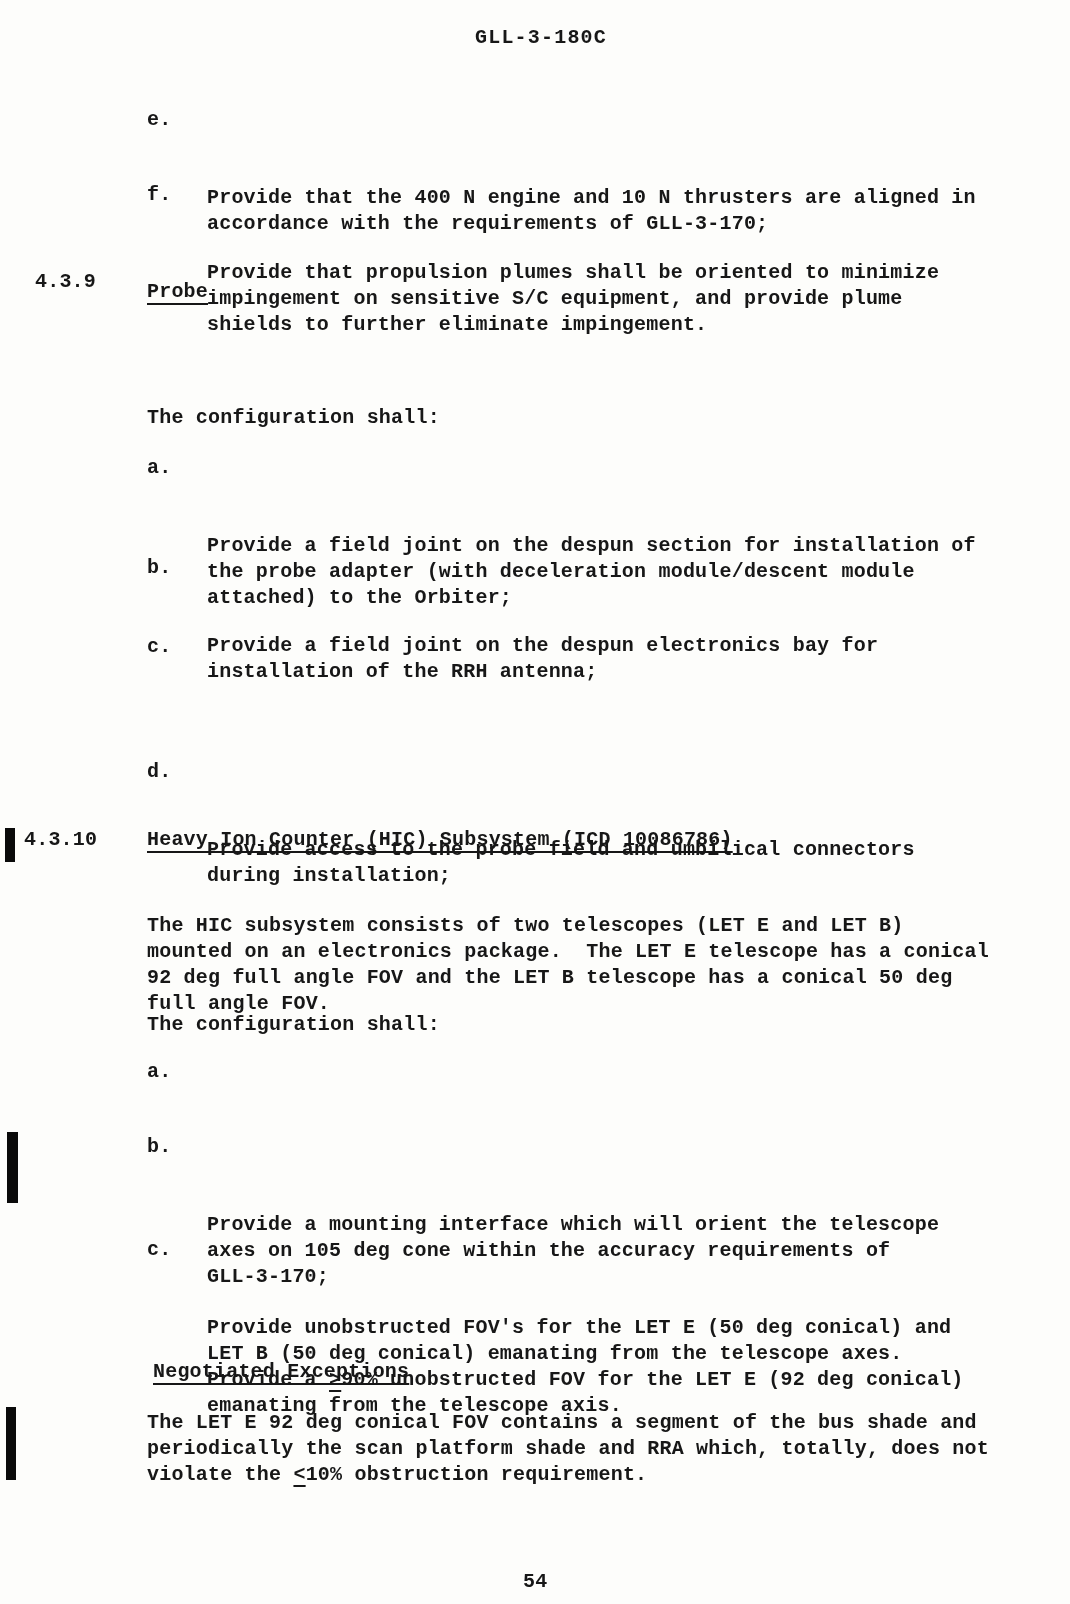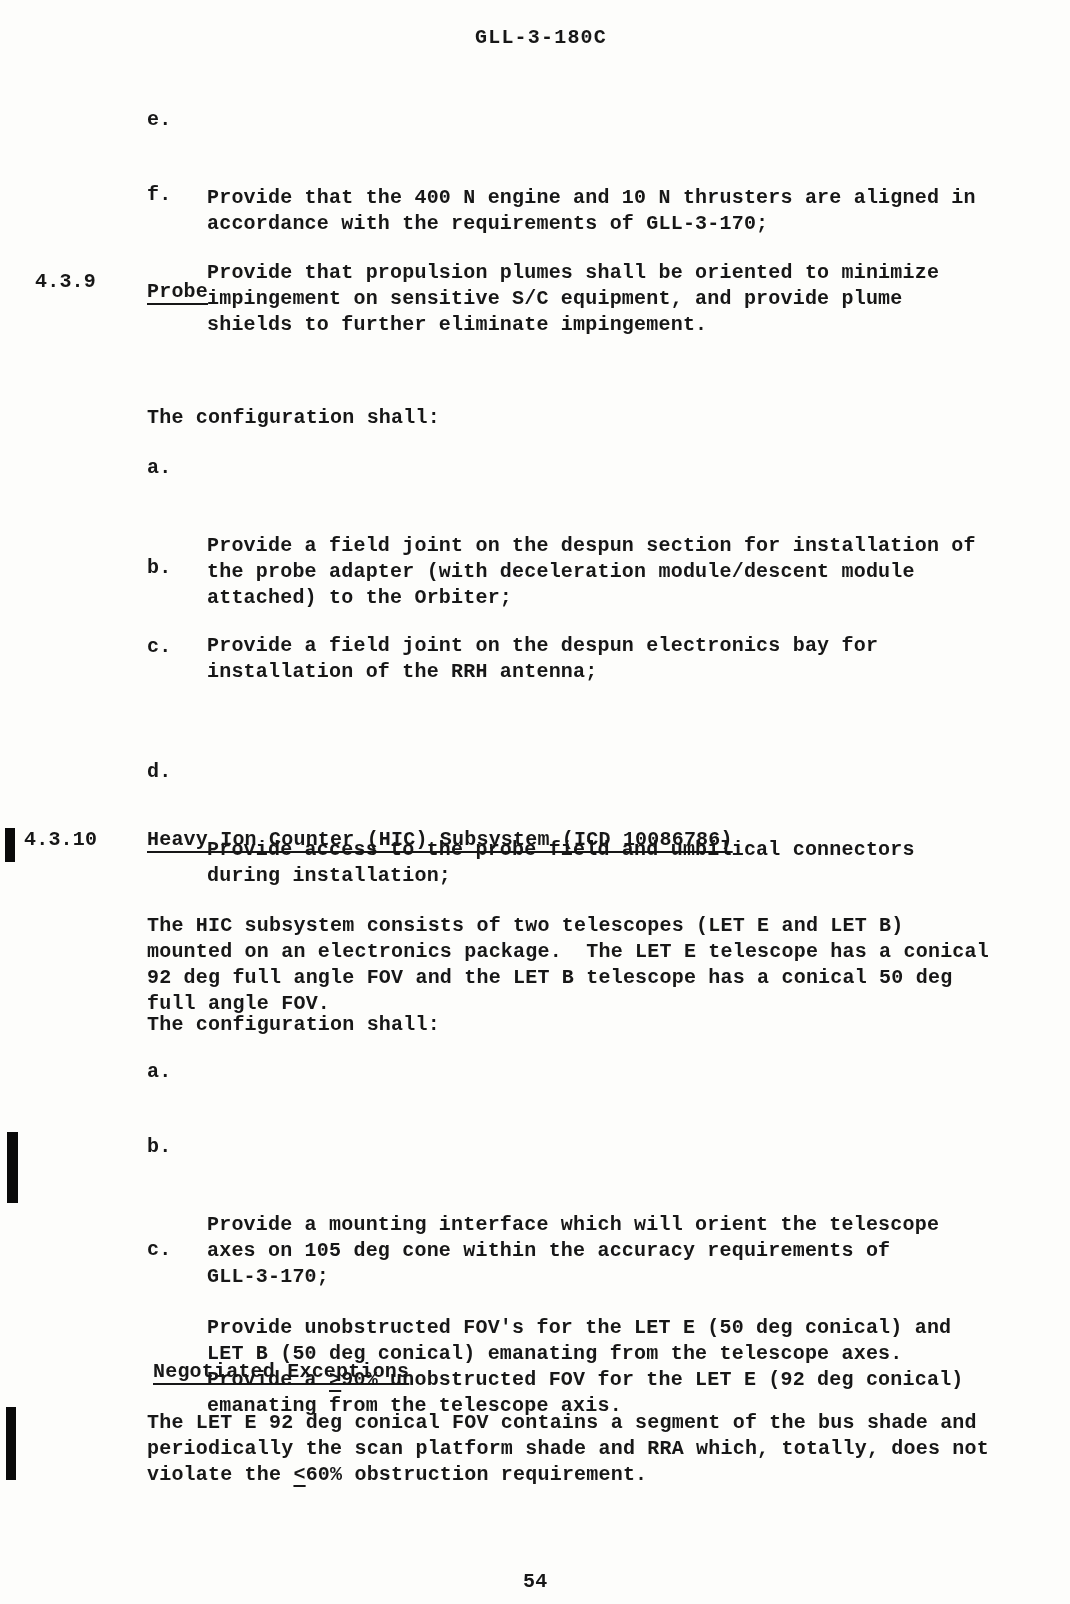--- a/index.html
+++ b/index.html
@@ -118,17 +118,17 @@
 LET B (50 deg conical) emanating from the telescope axes.
 Provide a </span><span class="uchar">&gt;</span><span>90% unobstructed FOV for the LET E (92 deg conical)
 emanating from the telescope axis.</span></div>
   </div>
 
   <div class="t oneline heading" style="top:1359px; left:153px;">Negotiated Exceptions</div>
 
   <div class="change-bar" style="left:6px; top:1407px; width:10px; height:73px;"></div>
   <div class="t para" style="top:1410px; left:147px;"><span>The LET E 92 deg conical FOV contains a segment of the bus shade and
 periodically the scan platform shade and RRA which, totally, does not
-violate the </span><span class="uchar">&lt;</span><span>60% obstruction requirement.</span></div>
+violate the </span><span class="uchar">&lt;</span><span>10% obstruction requirement.</span></div>
 
   <div class="t oneline" style="top:1569px; left:523px;text-align:center;">54</div>
 
 </div>
 
 </body></html>

